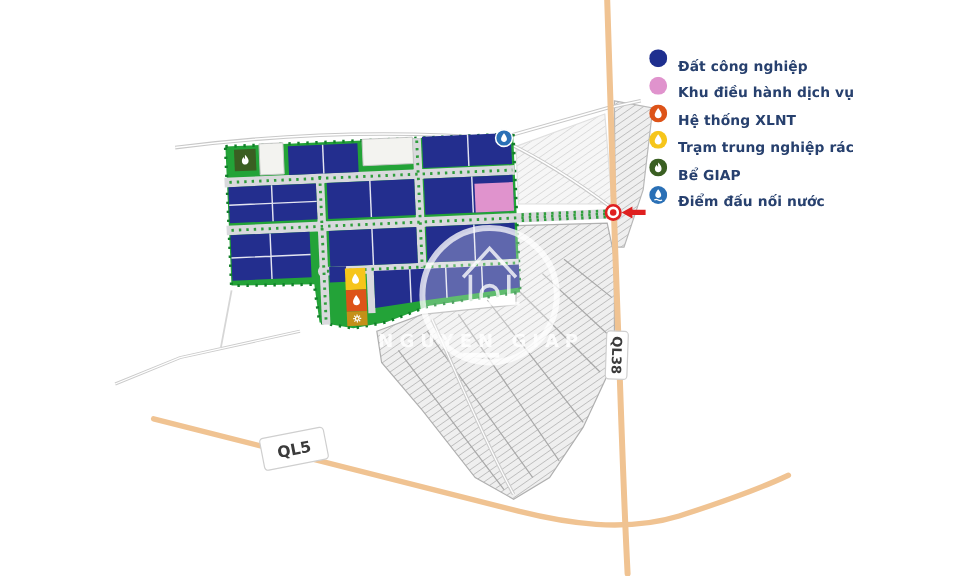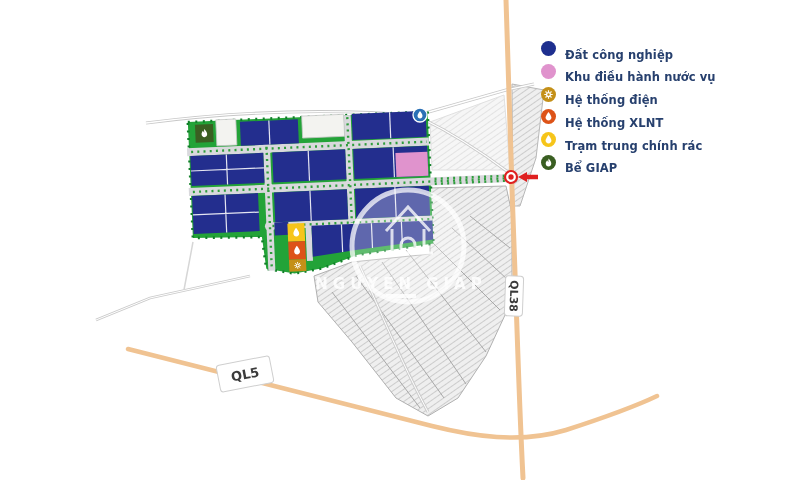--- a/index.html
+++ b/index.html
@@ -183,53 +183,51 @@
         <circle cx="7.5" cy="7.5" r="7.5" fill="#1e2f8f"></circle>
       </svg>
       <span class="legend-label">Đất công nghiệp</span>
     </div>
 
 
     <div class="legend-row">
       <svg width="15" height="15" viewBox="0 0 15 15">
         <circle cx="7.5" cy="7.5" r="7.5" fill="#e093cd"></circle>
       </svg>
-      <span class="legend-label">Khu điều hành nước vụ</span>
-    </div>
-
-    <div class="legend-row">
-      <svg width="15" height="15" viewBox="0 0 15 15">
-        <circle cx="7.5" cy="7.5" r="7.5" fill="#c49018"></circle>
-        <g transform="translate(7.5,7.5)">
-          <circle class="glyphstroke" r="1.9" stroke-width="1.3"></circle>
-          <path class="glyphstroke" stroke-width="1.2" d="M0,-4.2 L0,-2.5 M0,2.5 L0,4.2 M-4.2,0 L-2.5,0 M2.5,0 L4.2,0 M-3,-3 L-1.8,-1.8 M1.8,1.8 L3,3 M3,-3 L1.8,-1.8 M-1.8,1.8 L-3,3"></path>
-        </g>
-      </svg>
-      <span class="legend-label">Hệ thống điện</span>
-    </div>
+      <span class="legend-label">Khu điều hành dịch vụ</span>
+    </div>
+
 
     <div class="legend-row">
       <svg width="15" height="15" viewBox="0 0 15 15">
         <circle cx="7.5" cy="7.5" r="7.5" fill="#dd5318"></circle>
         <path class="glyph" transform="translate(7.5,7.5)" d="M0,-4.6 C0,-4.6 -2.9,-1 -2.9,1.1 C-2.9,2.75 -1.6,4 0,4 C1.6,4 2.9,2.75 2.9,1.1 C2.9,-1 0,-4.6 0,-4.6 Z"></path>
       </svg>
       <span class="legend-label">Hệ thống XLNT</span>
     </div>
 
     <div class="legend-row">
       <svg width="15" height="15" viewBox="0 0 15 15">
         <circle cx="7.5" cy="7.5" r="7.5" fill="#f6c51a"></circle>
         <path class="glyph" transform="translate(7.5,7.5)" d="M0,-4.6 C0,-4.6 -2.9,-1 -2.9,1.1 C-2.9,2.75 -1.6,4 0,4 C1.6,4 2.9,2.75 2.9,1.1 C2.9,-1 0,-4.6 0,-4.6 Z"></path>
       </svg>
-      <span class="legend-label">Trạm trung chính rác</span>
+      <span class="legend-label">Trạm trung nghiệp rác</span>
     </div>
 
     <div class="legend-row">
       <svg width="15" height="15" viewBox="0 0 15 15">
         <circle cx="7.5" cy="7.5" r="7.5" fill="#3a5f22"></circle>
         <path class="glyph" transform="translate(7.5,7.8)" d="M0,-4.4 C1.6,-2.6 2.8,-1.1 2.8,0.8 C2.8,2.5 1.55,3.8 0,3.8 C-1.55,3.8 -2.8,2.5 -2.8,0.8 C-2.8,-0.4 -2.2,-1.5 -1.2,-2.6 C-1.05,-1.75 -0.6,-1.1 0,-0.75 C-0.25,-2 -0.15,-3.2 0,-4.4 Z"></path>
       </svg>
       <span class="legend-label">Bể GIAP</span>
     </div>
 
+    <div class="legend-row">
+      <svg width="15" height="15" viewBox="0 0 15 15">
+        <circle cx="7.5" cy="7.5" r="7.5" fill="#2a70b6"></circle>
+        <path class="glyph" transform="translate(7.5,6.6) scale(.85)" d="M0,-4.6 C0,-4.6 -2.9,-1 -2.9,1.1 C-2.9,2.75 -1.6,4 0,4 C1.6,4 2.9,2.75 2.9,1.1 C2.9,-1 0,-4.6 0,-4.6 Z"></path>
+        <path class="glyphstroke" stroke-width="1.1" transform="translate(7.5,7.5)" d="M-3.2,4.2 Q-1.6,3.2 0,4.2 Q1.6,5.2 3.2,4.2"></path>
+      </svg>
+      <span class="legend-label">Điểm đấu nối nước</span>
+    </div>
 
   </div>
 </div>
 
 </body></html>

